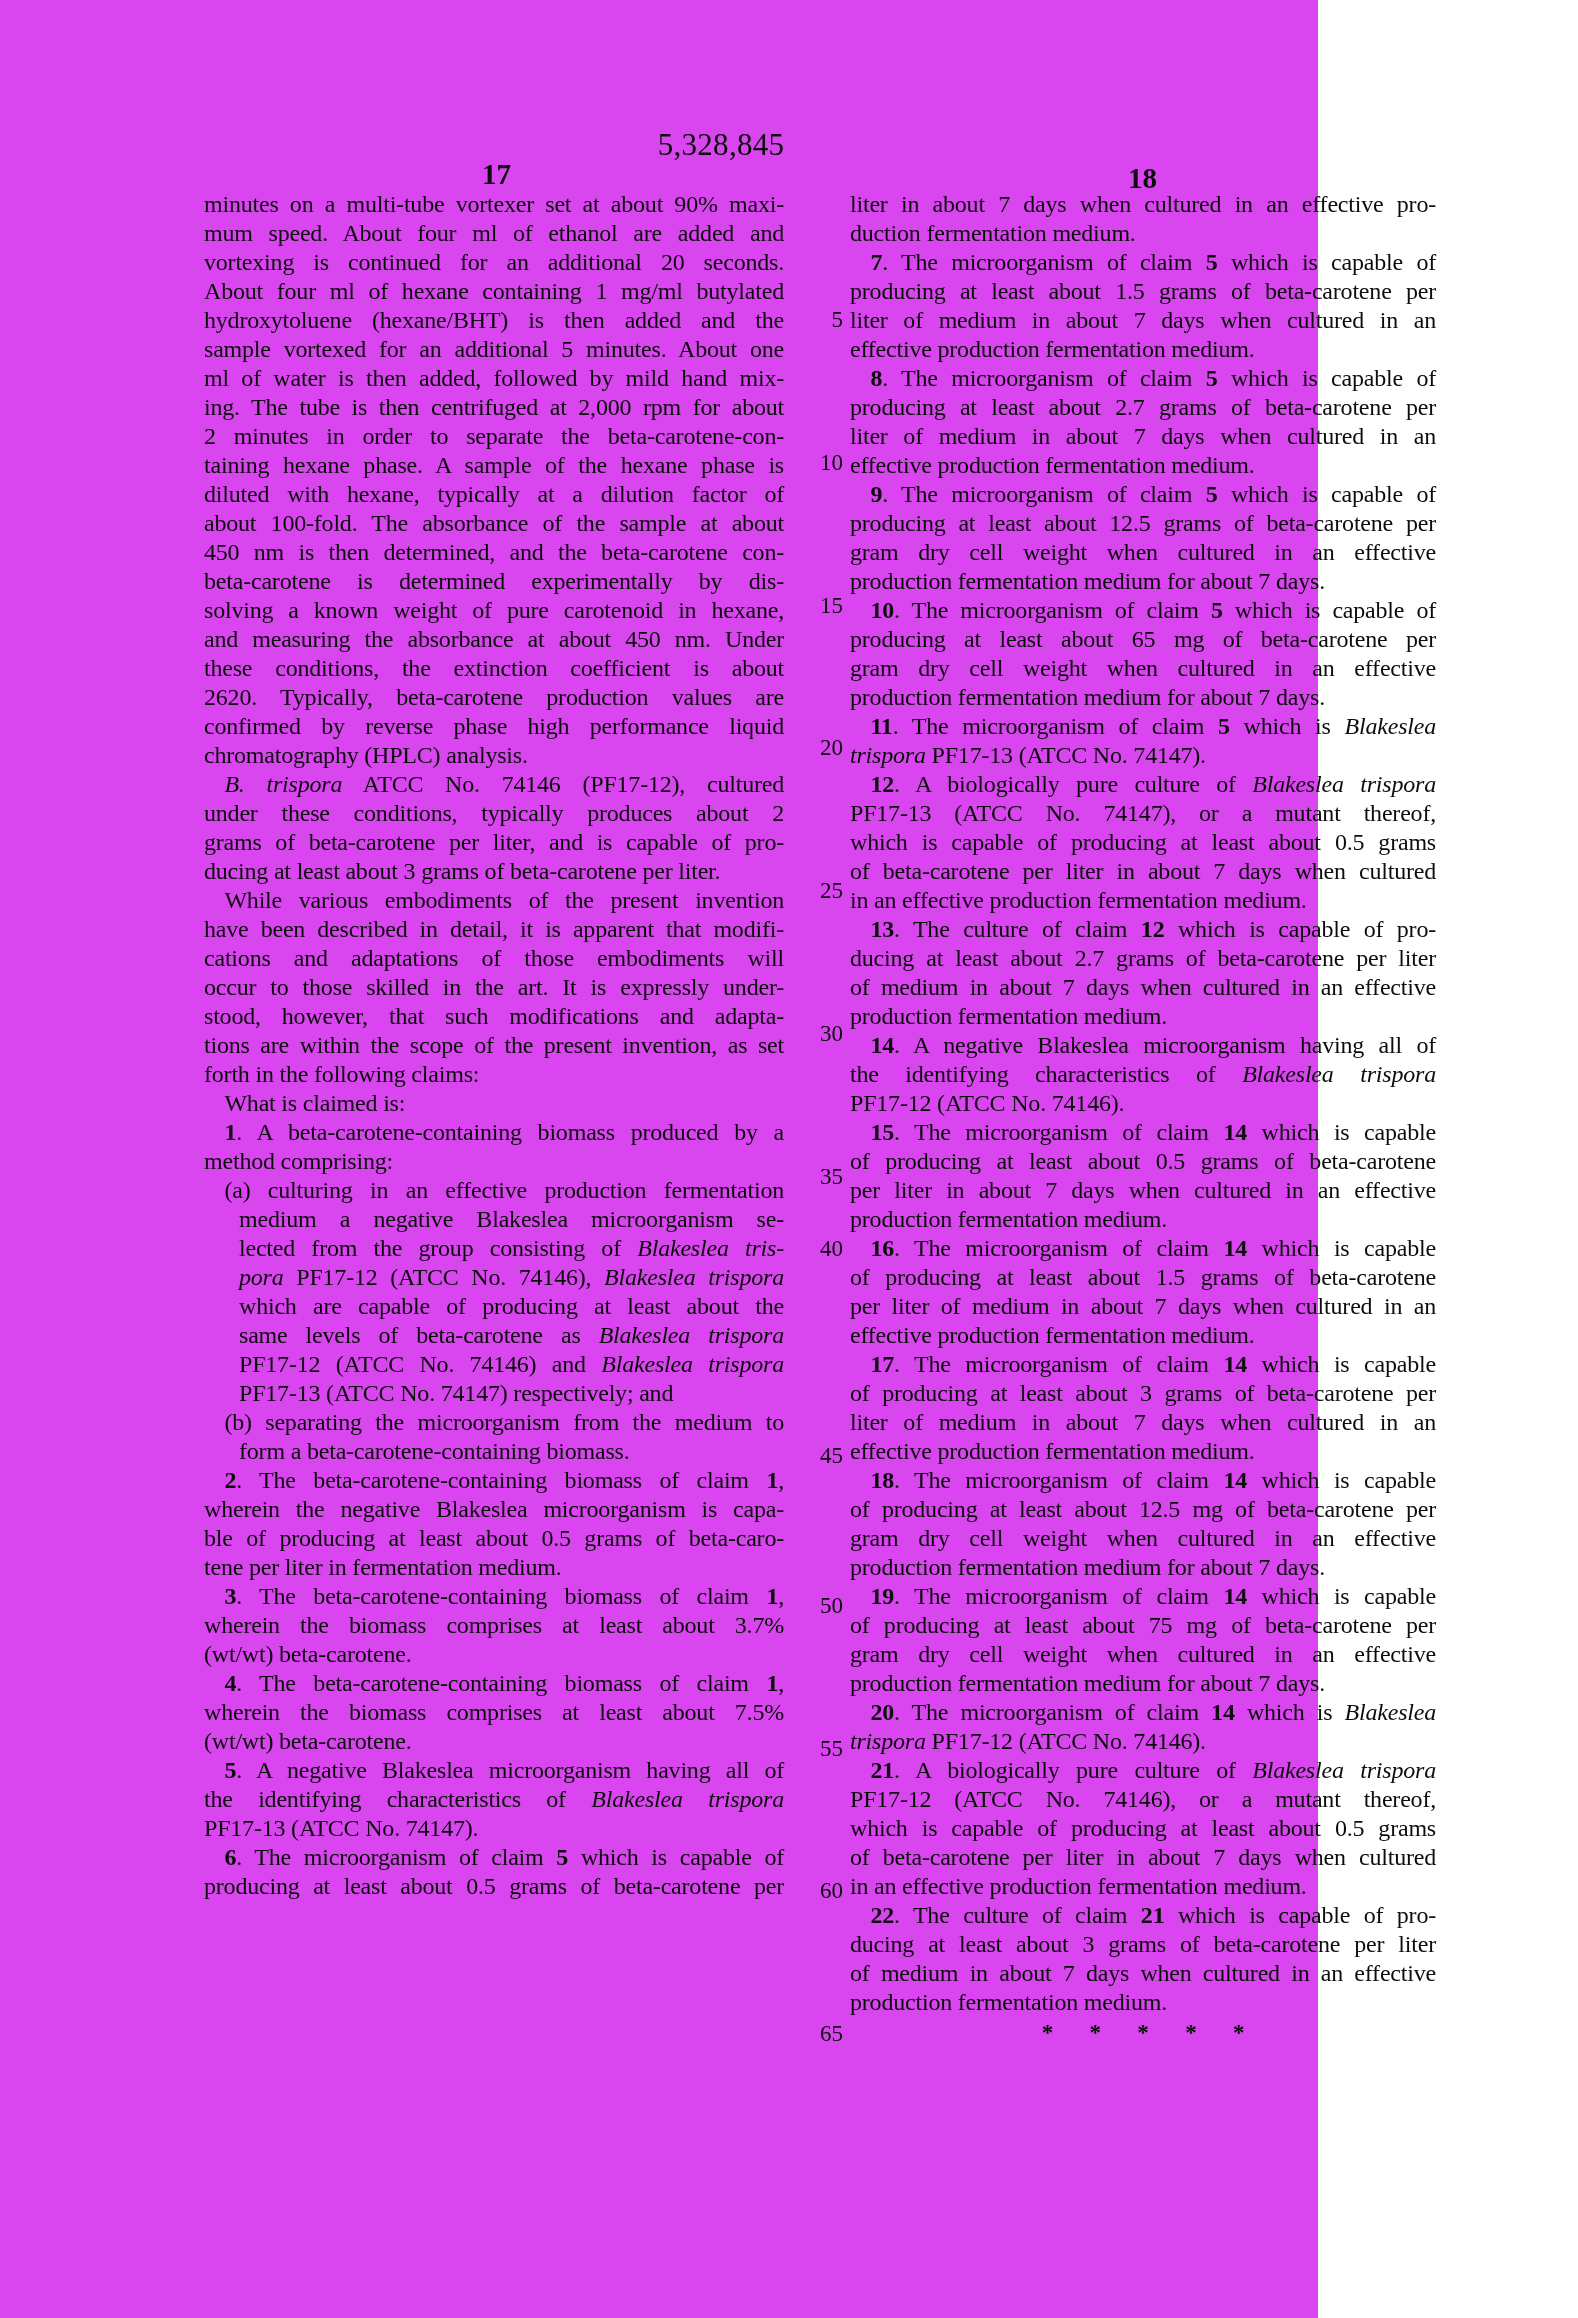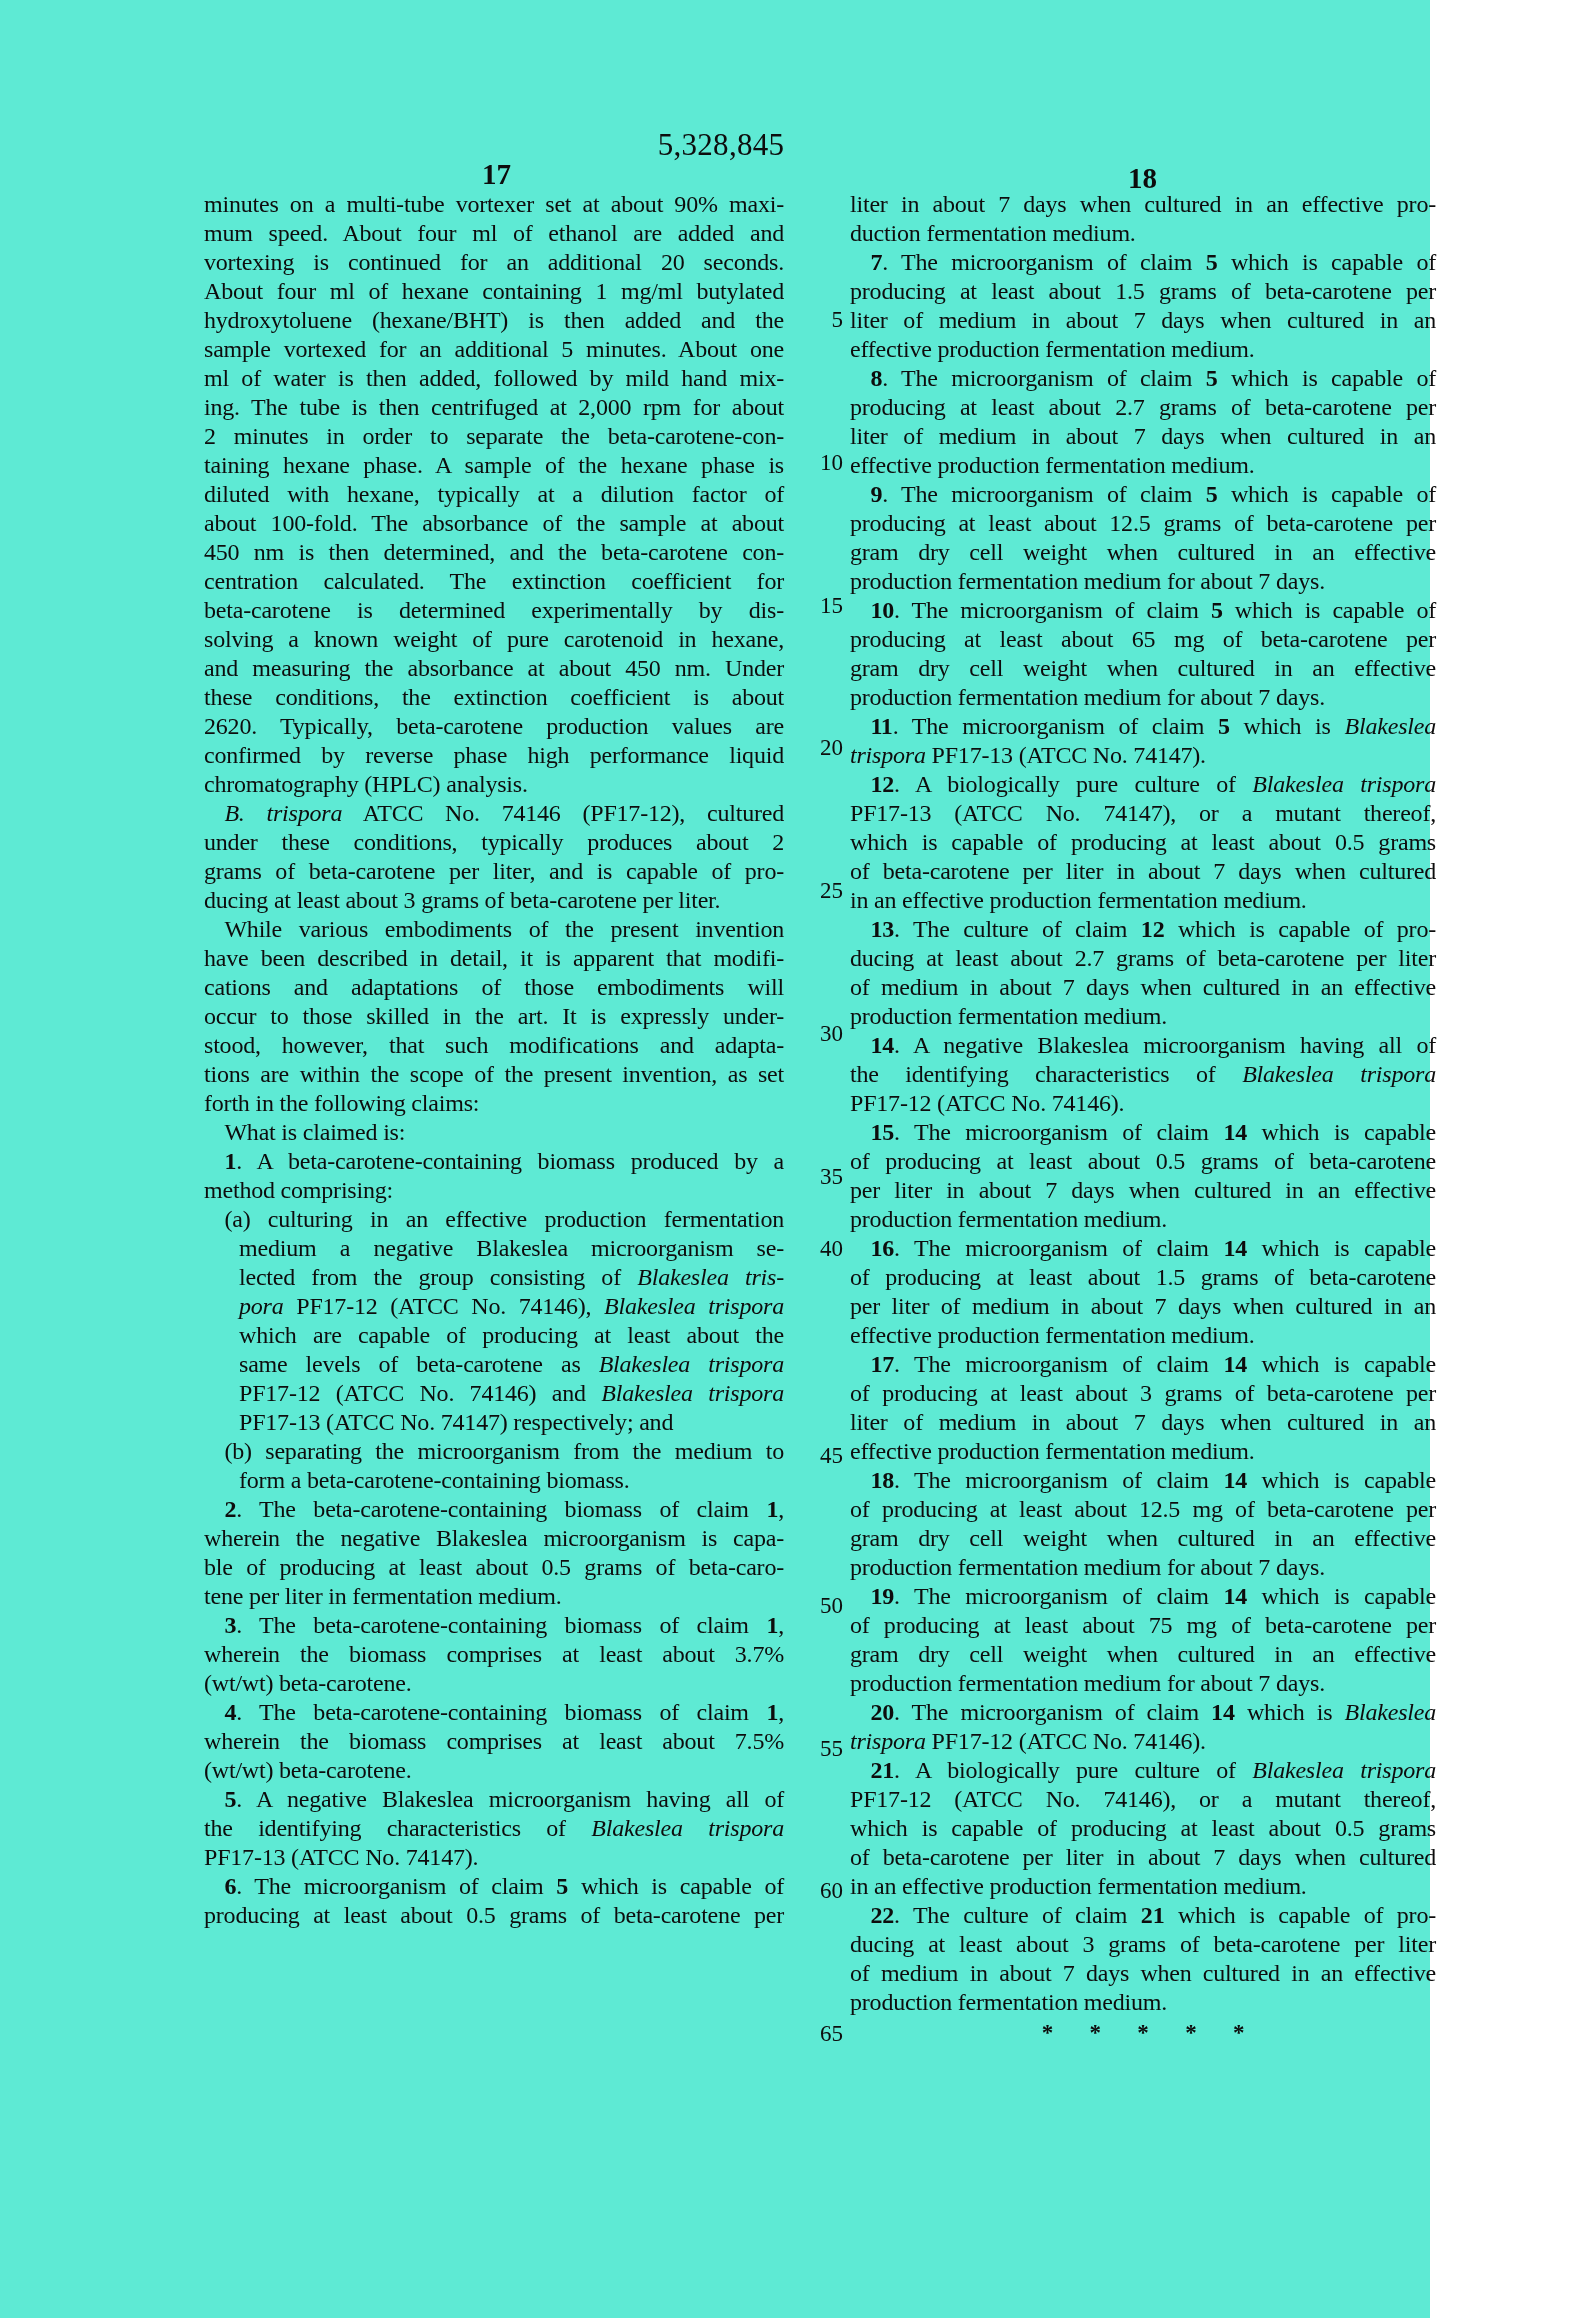--- a/index.html
+++ b/index.html
@@ -5,23 +5,23 @@
   html, body {
     margin: 0;
     padding: 0;
     width: 1578px;
     height: 2319px;
     background: #ffffff;
     overflow: hidden;
   }
   #page {
     position: relative;
-    width: 1430px;
+    width: 1318px;
     height: 2319px;
-    background: #5eead4;
+    background: #d946ef;
     color: #0d0d0d;
     font-family: "Liberation Serif", "DejaVu Serif", serif;
   }
   .patent-number {
     position: absolute;
     top: 127px;
     left: 0;
     width: 1442px;
     text-align: center;
     font-size: 31px;
@@ -106,21 +106,20 @@
       <div class="tline"><span>About four ml of hexane containing 1 mg/ml butylated</span></div>
       <div class="tline"><span>hydroxytoluene (hexane/BHT) is then added and the</span></div>
       <div class="tline"><span>sample vortexed for an additional 5 minutes. About one</span></div>
       <div class="tline"><span>ml of water is then added, followed by mild hand mix-</span></div>
       <div class="tline"><span>ing. The tube is then centrifuged at 2,000 rpm for about</span></div>
       <div class="tline"><span>2 minutes in order to separate the beta-carotene-con-</span></div>
       <div class="tline"><span>taining hexane phase. A sample of the hexane phase is</span></div>
       <div class="tline"><span>diluted with hexane, typically at a dilution factor of</span></div>
       <div class="tline"><span>about 100-fold. The absorbance of the sample at about</span></div>
       <div class="tline"><span>450 nm is then determined, and the beta-carotene con-</span></div>
-      <div class="tline"><span>centration calculated. The extinction coefficient for</span></div>
       <div class="tline"><span>beta-carotene is determined experimentally by dis-</span></div>
       <div class="tline"><span>solving a known weight of pure carotenoid in hexane,</span></div>
       <div class="tline"><span>and measuring the absorbance at about 450 nm. Under</span></div>
       <div class="tline"><span>these conditions, the extinction coefficient is about</span></div>
       <div class="tline"><span>2620. Typically, beta-carotene production values are</span></div>
       <div class="tline"><span>confirmed by reverse phase high performance liquid</span></div>
       <div class="tline last"><span>chromatography (HPLC) analysis.</span></div>
       <div class="tline ind1"><span class="it">B. trispora</span><span> ATCC No. 74146 (PF17-12), cultured</span></div>
       <div class="tline"><span>under these conditions, typically produces about 2</span></div>
       <div class="tline"><span>grams of beta-carotene per liter, and is capable of pro-</span></div>

